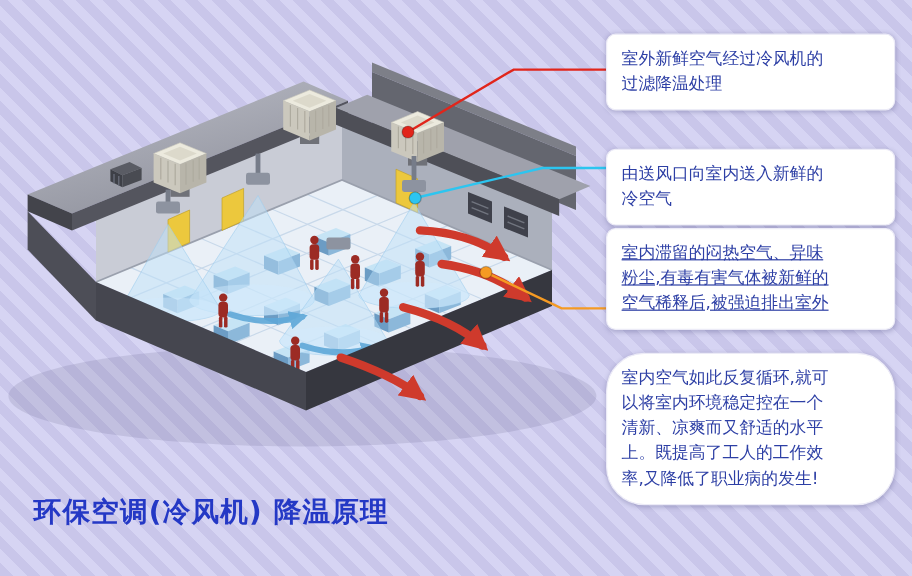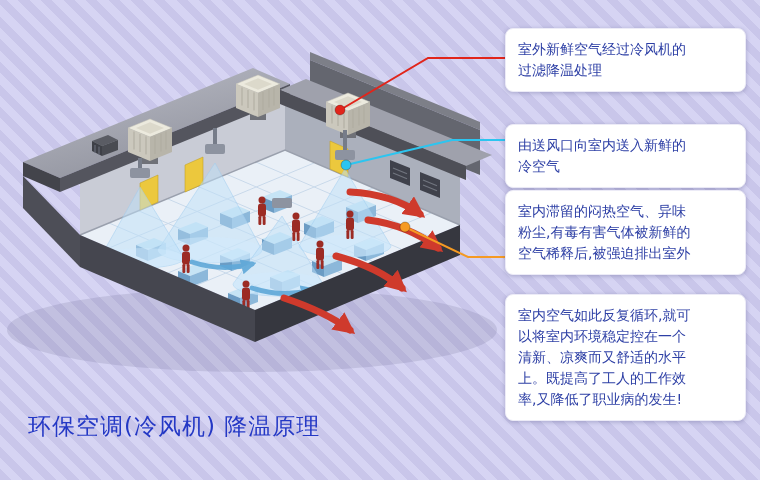--- a/index.html
+++ b/index.html
@@ -11,24 +11,24 @@
   }
   svg.scene{ position:absolute; left:0; top:0; width:760px; height:480px; }
   .callout{
     position:absolute; left:505px; width:241px;
     background:#ffffff; border:1px solid #ecebf7; border-radius:8px;
     padding:10px 12px; box-shadow:0 1px 4px rgba(45,45,100,.28);
     color:#2d3fa5; font-size:14px; line-height:21px;
   }
   .callout p{ white-space:pre-line; }
   #callout-1{ top:28px; } #callout-2{ top:124px; }
-  #callout-3{ top:190px; } #callout-4{ top:294px; }
+  #callout-3{ top:190px;text-decoration:underline; } #callout-4{ top:294px;border-radius:32px; }
   .page-title{
     position:absolute; left:28px; top:411px;
-    font-size:23px; font-weight:normal; color:#2438c5; letter-spacing:1px;
+    font-size:23px; font-weight:bold; color:#2438c5; letter-spacing:1px;
   }
 </style>
 </head>
 <body>
 
 <div class="stage">
 
   <svg class="scene" viewBox="0 0 760 480">
     <defs>
       <linearGradient id="gRoof" x1="0" y1="0" x2="0.6" y2="1">

